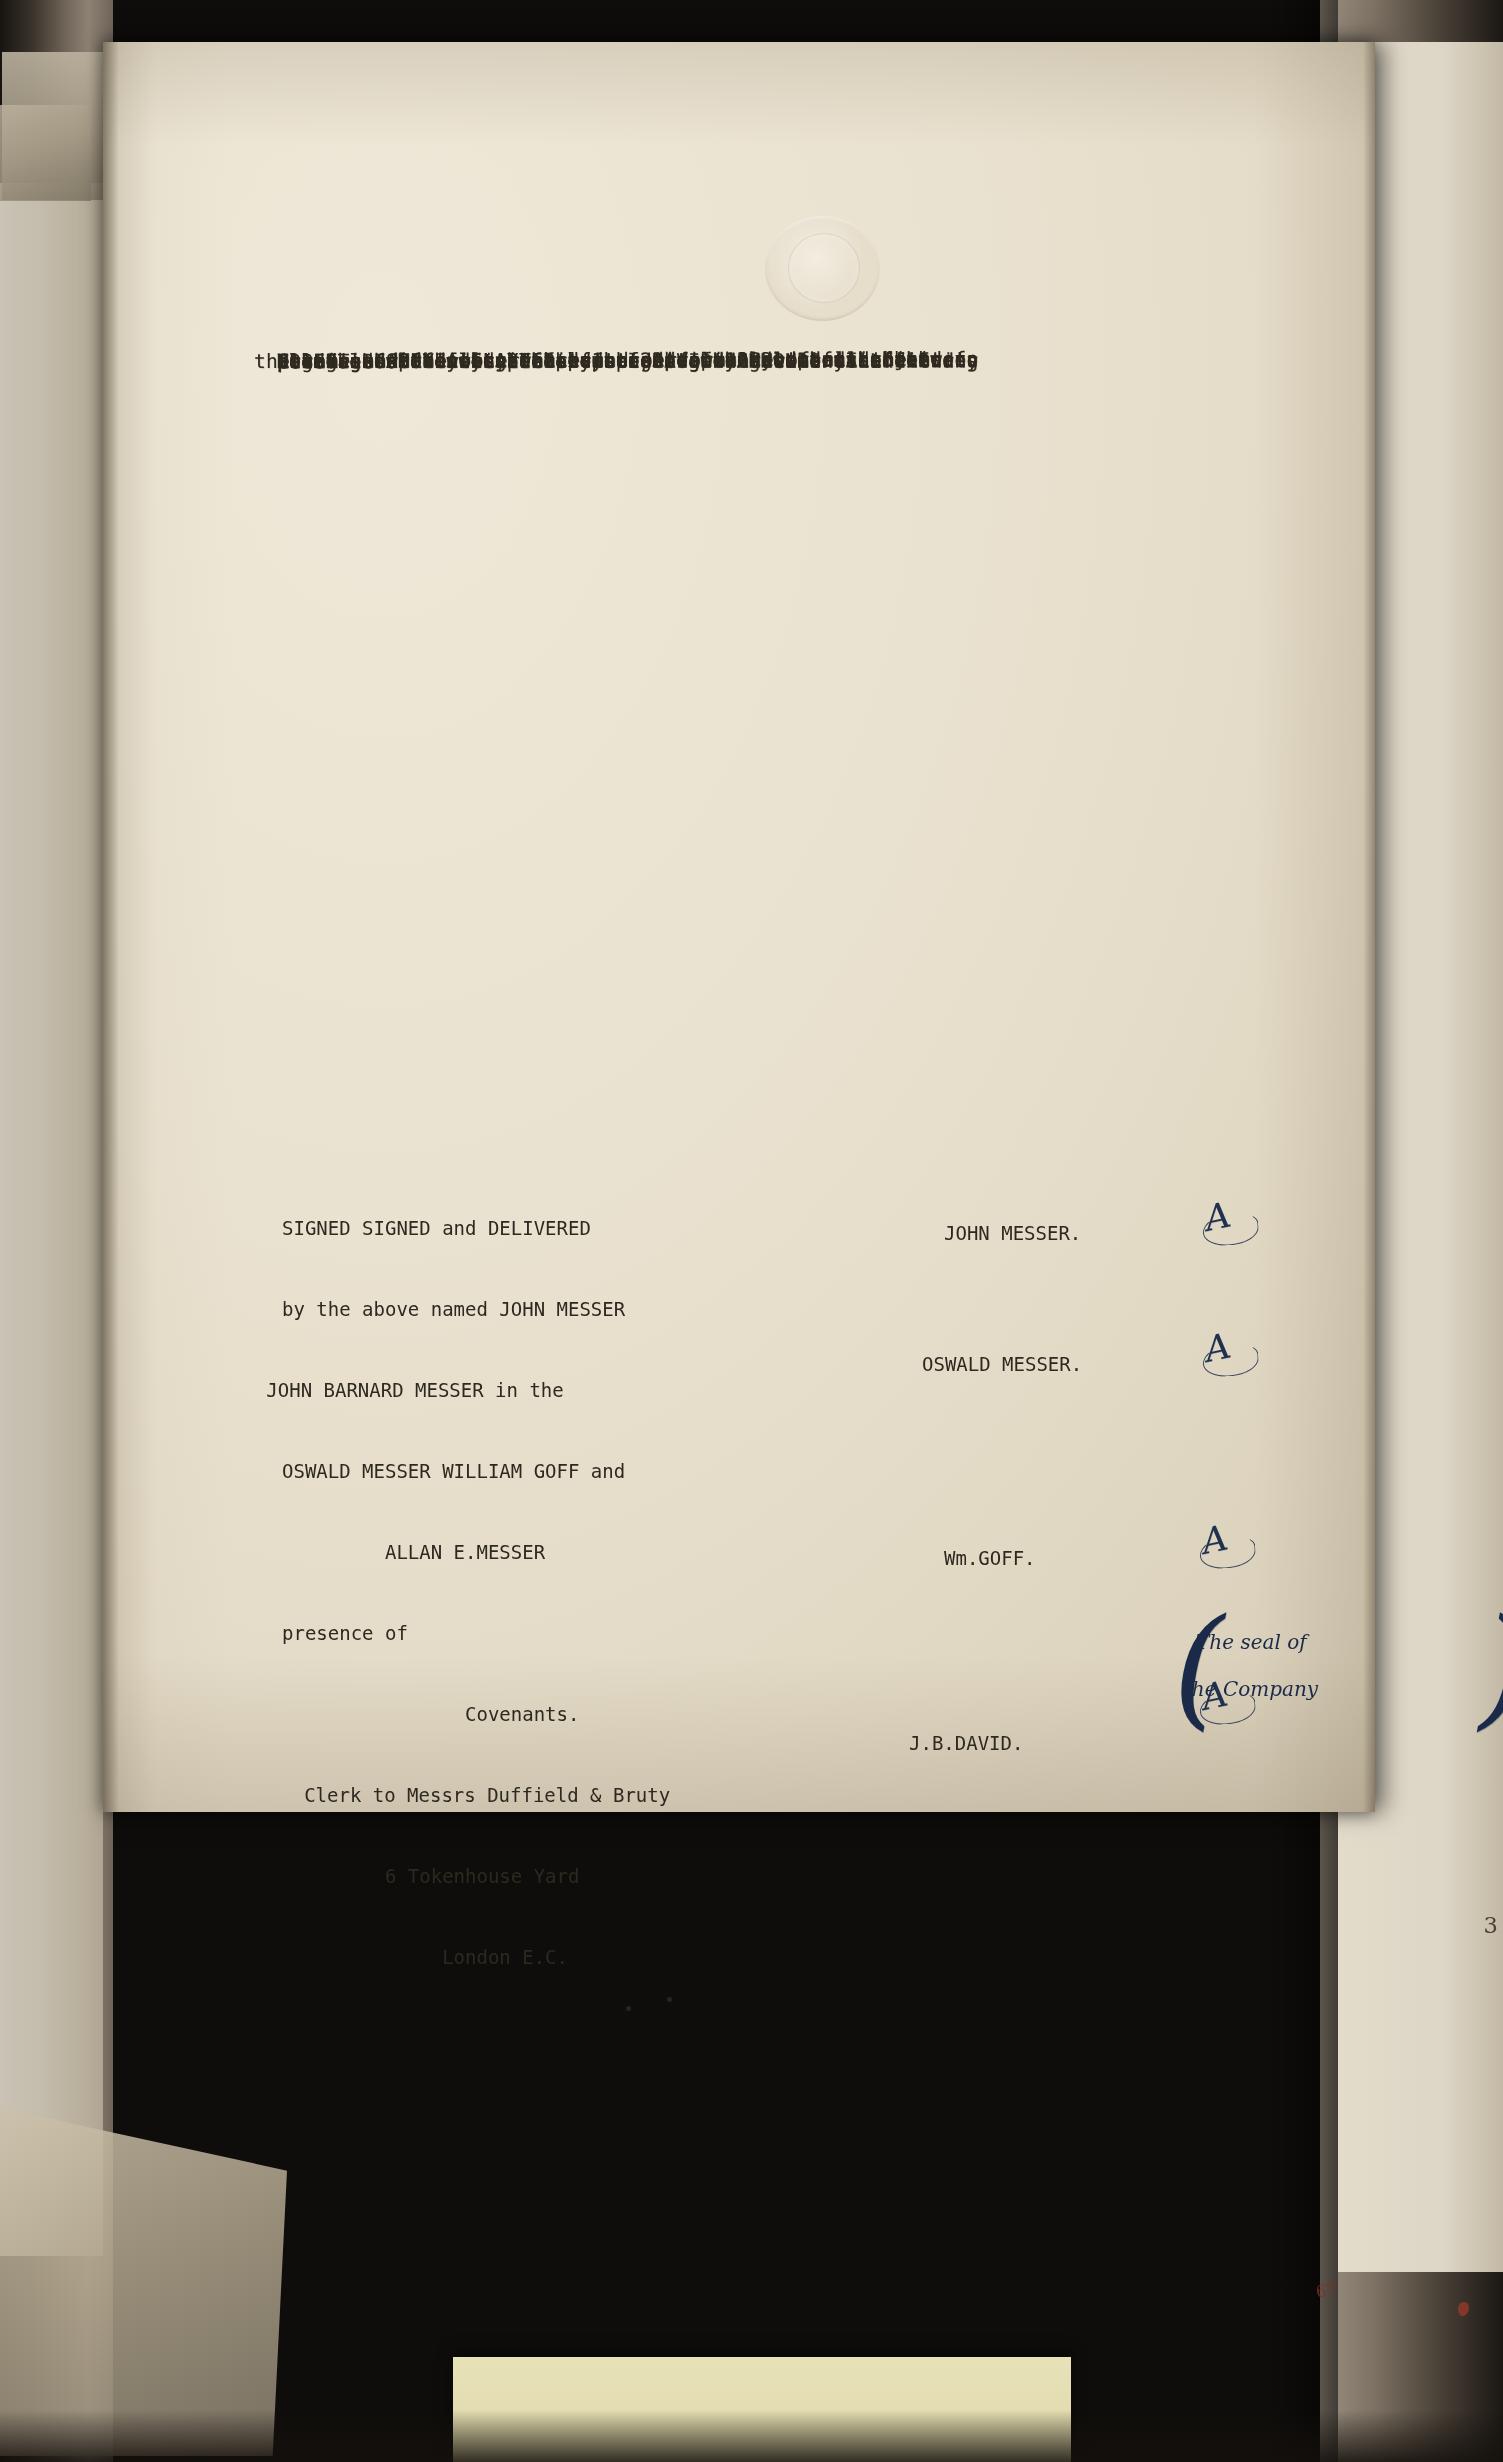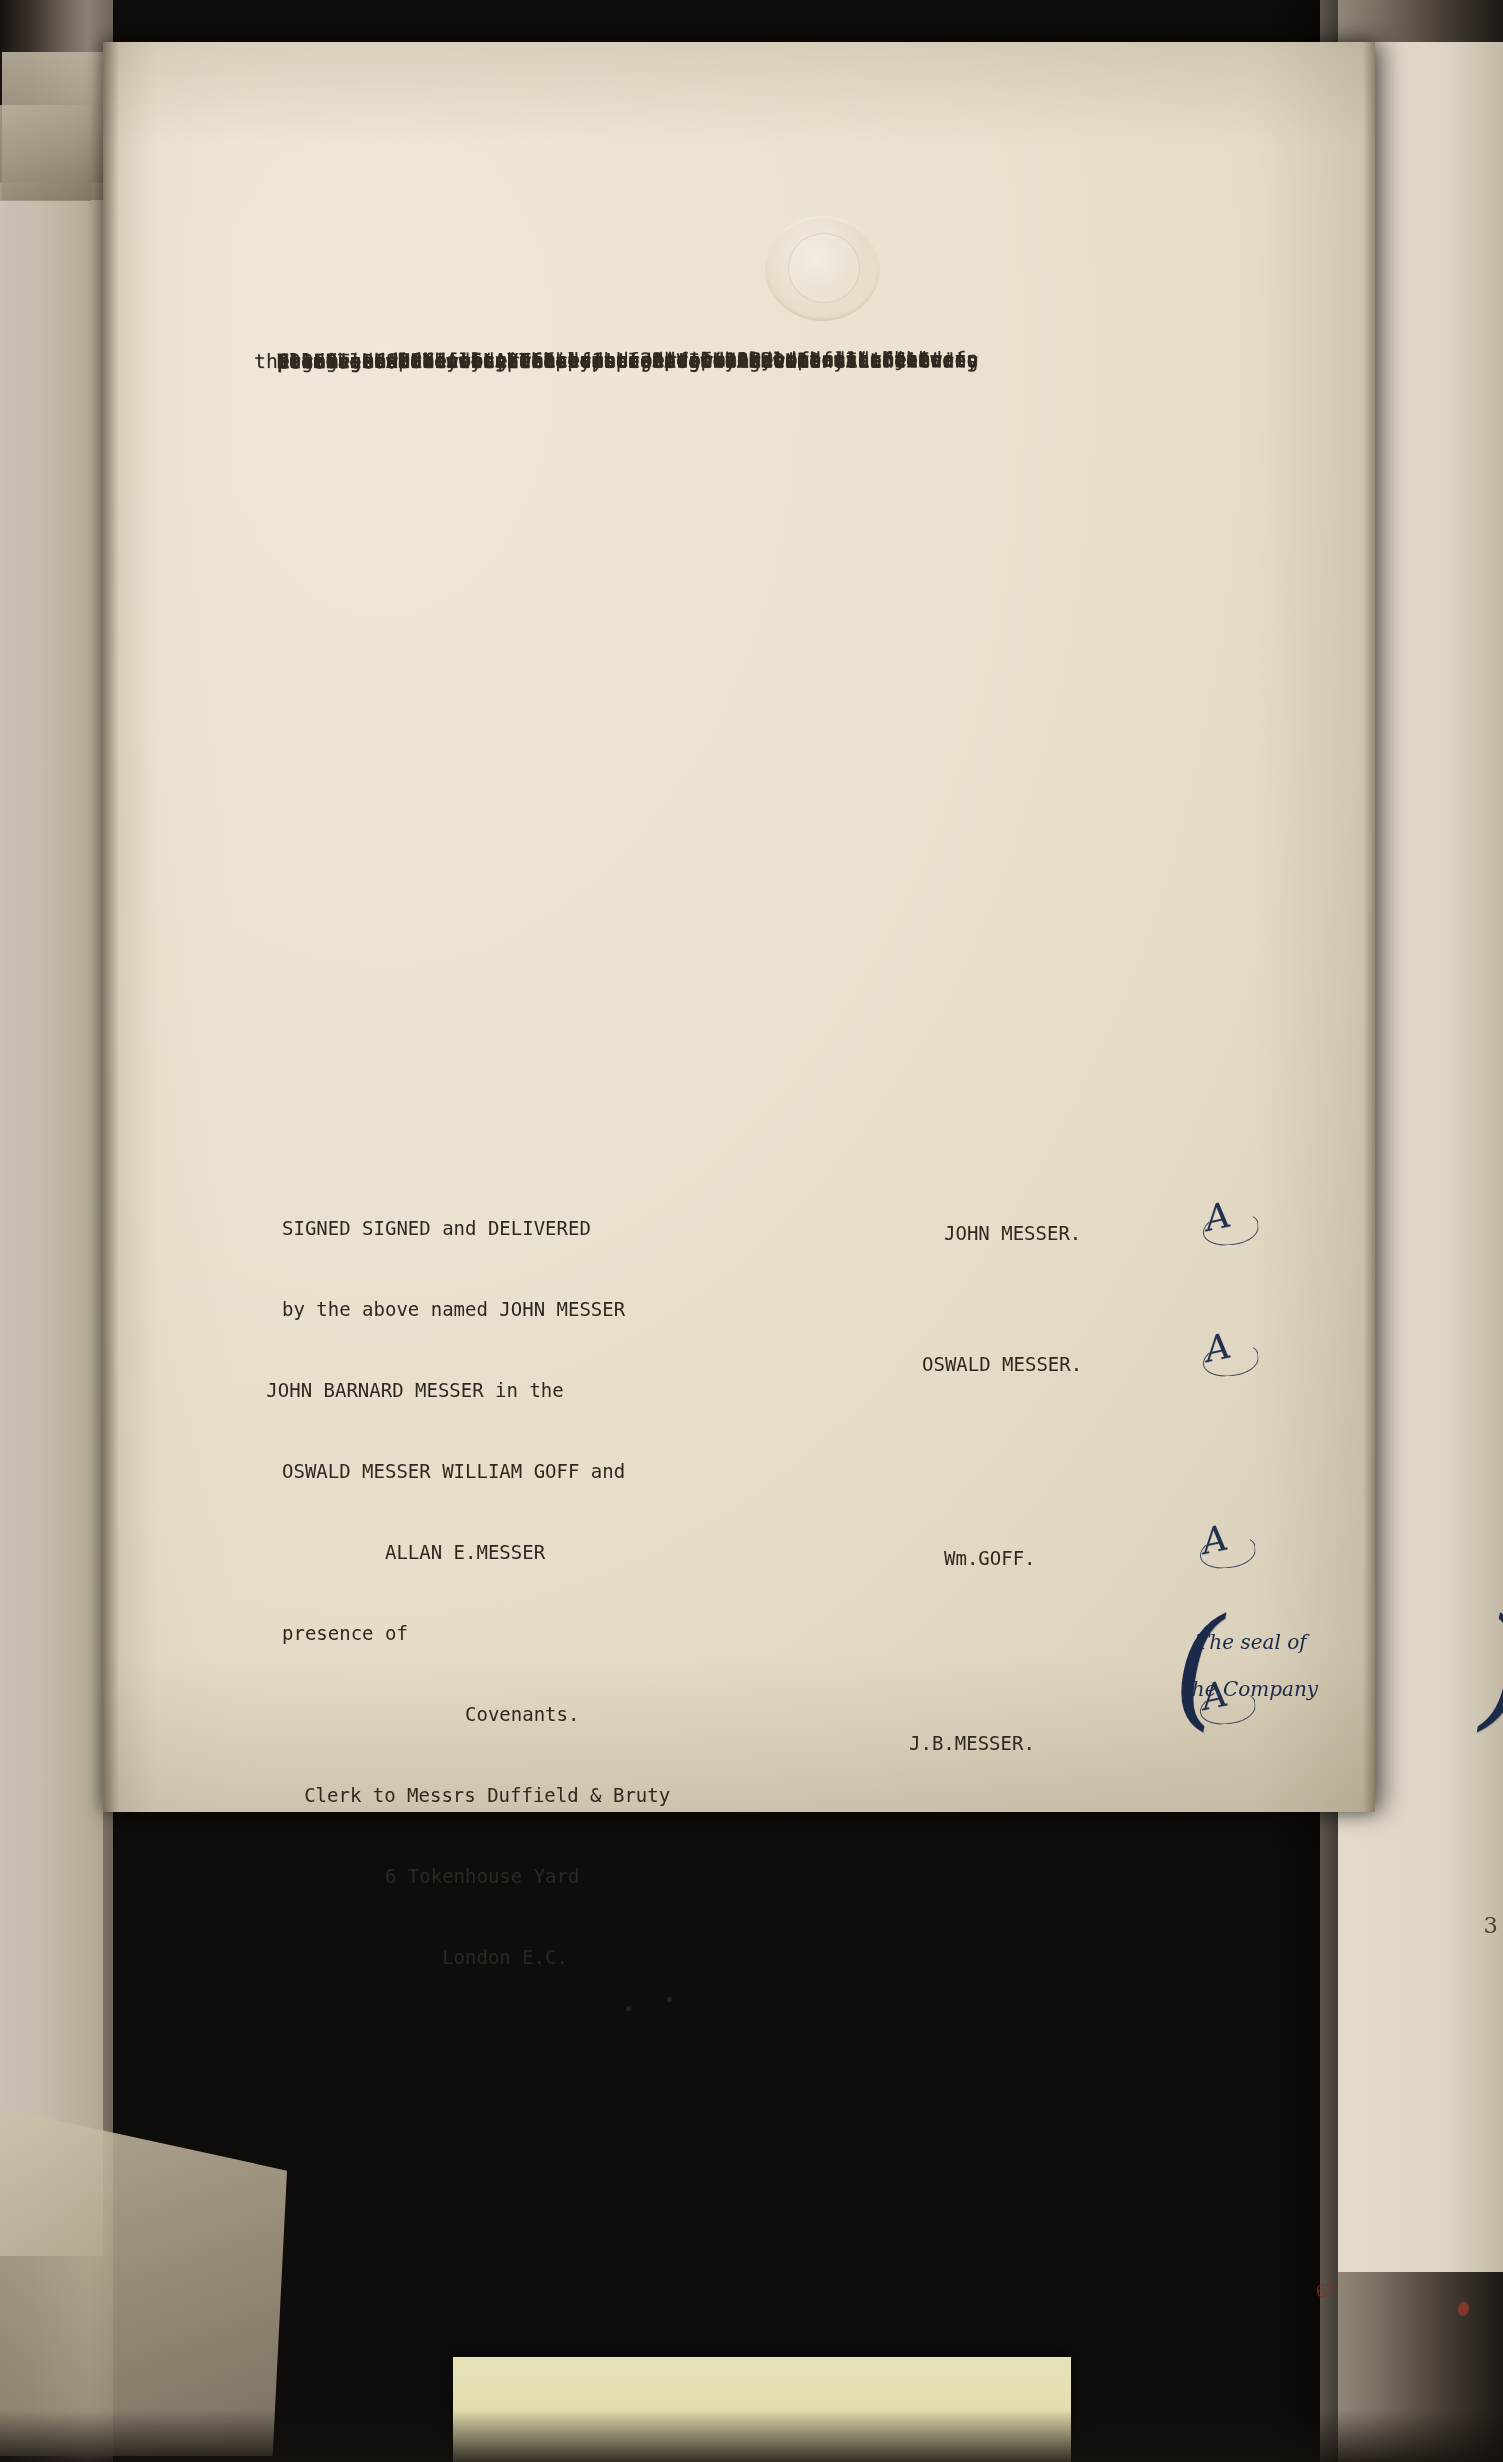--- a/index.html
+++ b/index.html
@@ -364,21 +364,21 @@
     </div>
     <div class="name-row">
       <span class="lbl" style="left:-22px">OSWALD MESSER.</span>
       <span class="ink initials" style="left:261px; top:-15.7px;">A</span>
     </div>
     <div class="name-row" style="height:131px">
       <span class="lbl" style="top:63px;">Wm.GOFF.</span>
       <span class="ink initials" style="left:258px; top:45px;">A</span>
     </div>
     <div class="name-row" style="height:96px">
-      <span class="lbl" style="top:63px; left:-35px;">J.B.MESSER.</span>
+      <span class="lbl" style="top:63px; left:-35px;">J.B.DAVID.</span>
       <span class="ink initials" style="left:258px; top:15.7px;">A</span>
     </div>
   </div>
 
 
   <div class="seal-brace-l ink">(</div>
   <div class="seal-brace-r ink">)</div>
   <div class="seal-note">
     <div>The seal of</div>
     <div style="margin-left:-12.2px">the Company</div>

